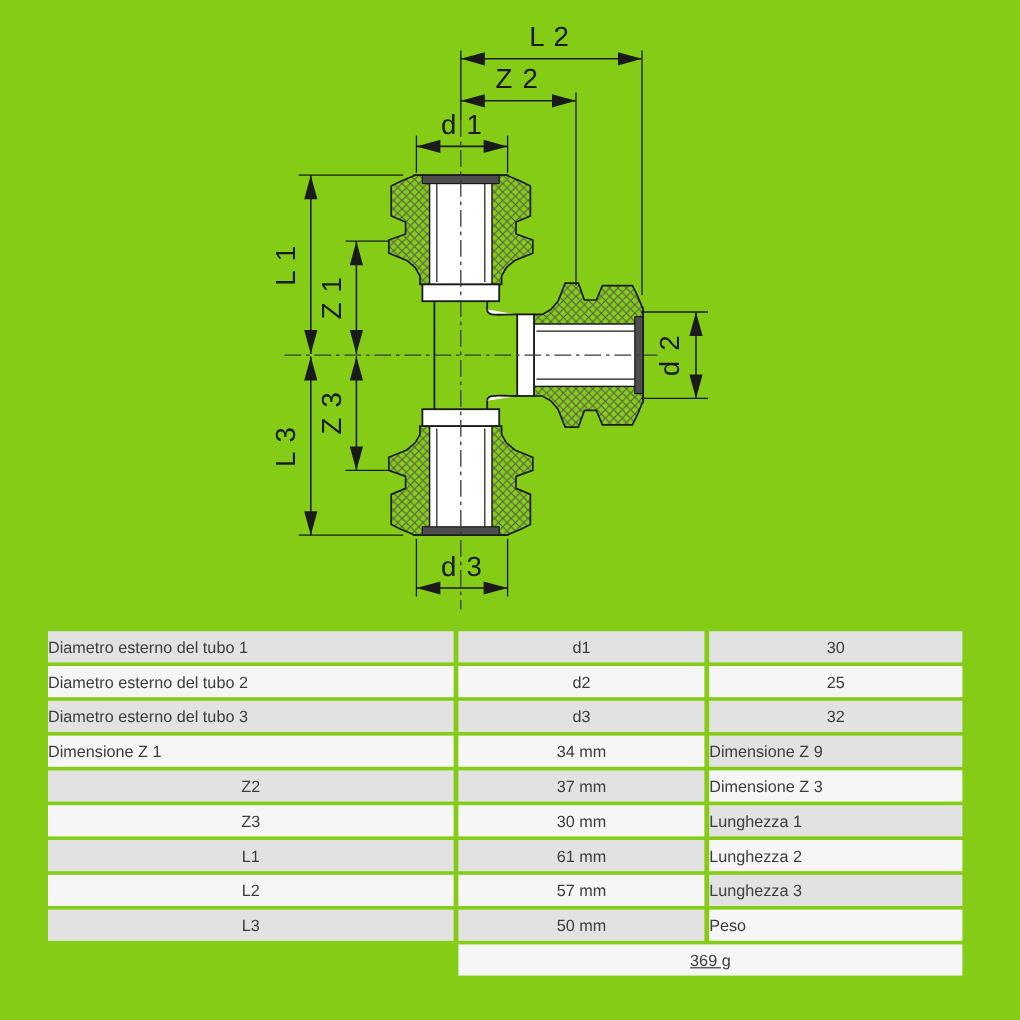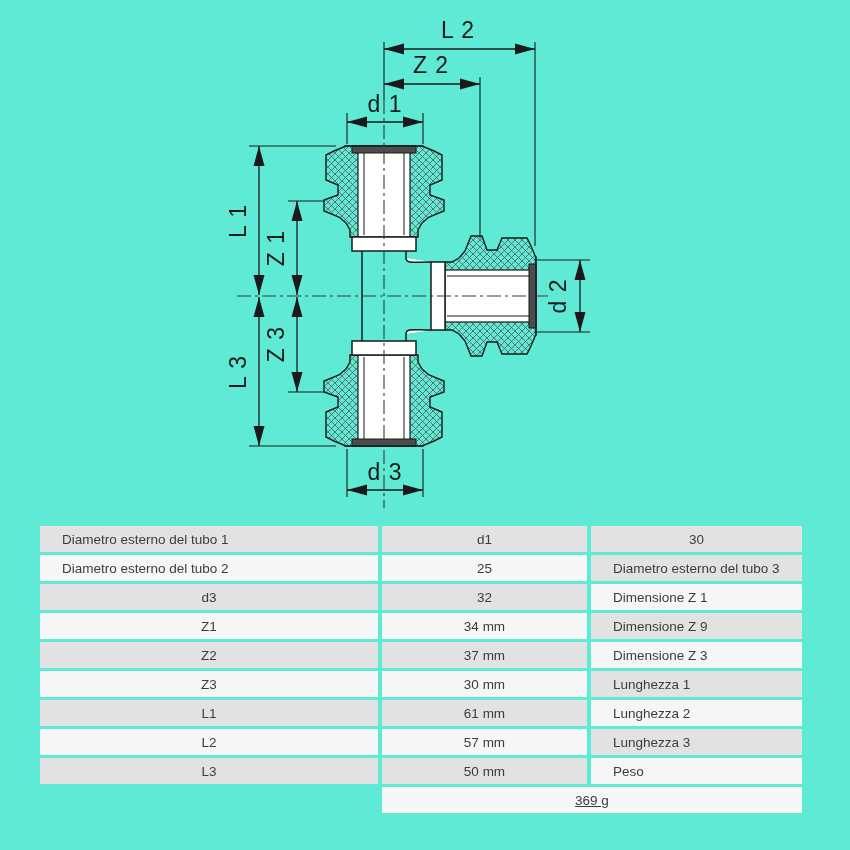--- a/index.html
+++ b/index.html
@@ -1,17 +1,17 @@
 <!DOCTYPE html>
 <html><head>
 <meta charset="utf-8">
 <style>
   html,body{margin:0;padding:0;background:#ffffff;}
   .canvas{
-    position:relative;width:850px;height:850px;background:#5eead4;overflow:hidden;
+    position:relative;width:850px;height:850px;background:#84cc16;overflow:hidden;
     font-family:"Liberation Sans", sans-serif;
   }
   .drawing{position:absolute;left:0;top:0;}
   svg text{fill:#1a1a1a;font-family:"Liberation Sans", sans-serif;font-size:23px;letter-spacing:1px;}
   .dimline{stroke:#1a1a1a;stroke-width:1.3;fill:none;}
   .extline{stroke:#1a1a1a;stroke-width:1.1;fill:none;}
   .cline{stroke:#3a3a3a;stroke-width:1.1;fill:none;stroke-dasharray:14 4 3 4;}
   .outl{stroke:#1a1a1a;stroke-width:1.5;fill:#ffffff;}
   .hatched{stroke:#1a1a1a;stroke-width:1.4;fill:url(#xh);}
   .pipe{fill:#ffffff;stroke:#1a1a1a;stroke-width:1.2;}
@@ -20,21 +20,21 @@
   .arrow{fill:#1a1a1a;stroke:none;}
 
   
   .spec{
     position:absolute;left:40px;top:526px;width:762px;
     display:grid;grid-template-columns:338px 205px 211px;
     column-gap:4px;row-gap:3px;grid-auto-rows:26px;
     font-size:13.5px;color:#3c3c3c;
   }
   .cell{display:flex;align-items:center;justify-content:center;}
-  .cell.c1{justify-content:flex-start;padding-left:22px;}
+  .cell.c1{justify-content:flex-start;}
   .cell.merged{grid-column:2 / 4;text-decoration:underline;}
   .shaded{background:#e2e2e2;}
   .plain{background:#f6f6f6;}
 </style>
 </head>
 <body>
 
 <div class="canvas">
 
   <svg class="drawing" width="850" height="520" viewBox="0 0 850 520">
@@ -144,28 +144,28 @@
     <text x="385" y="480" text-anchor="middle">d 3</text>
   </svg>
 
   <div class="spec">
 
     <div class="cell c1 shaded">Diametro esterno del tubo 1</div>
     <div class="cell shaded">d1</div>
     <div class="cell shaded">30</div>
 
     <div class="cell c1 plain">Diametro esterno del tubo 2</div>
+    <div class="cell plain">d2</div>
     <div class="cell plain">25</div>
 
     <div class="cell c1 shaded">Diametro esterno del tubo 3</div>
     <div class="cell shaded">d3</div>
     <div class="cell shaded">32</div>
 
     <div class="cell c1 plain">Dimensione Z 1</div>
-    <div class="cell plain">Z1</div>
     <div class="cell plain">34 mm</div>
 
     <div class="cell c1 shaded">Dimensione Z 9</div>
     <div class="cell shaded">Z2</div>
     <div class="cell shaded">37 mm</div>
 
     <div class="cell c1 plain">Dimensione Z 3</div>
     <div class="cell plain">Z3</div>
     <div class="cell plain">30 mm</div>
 

